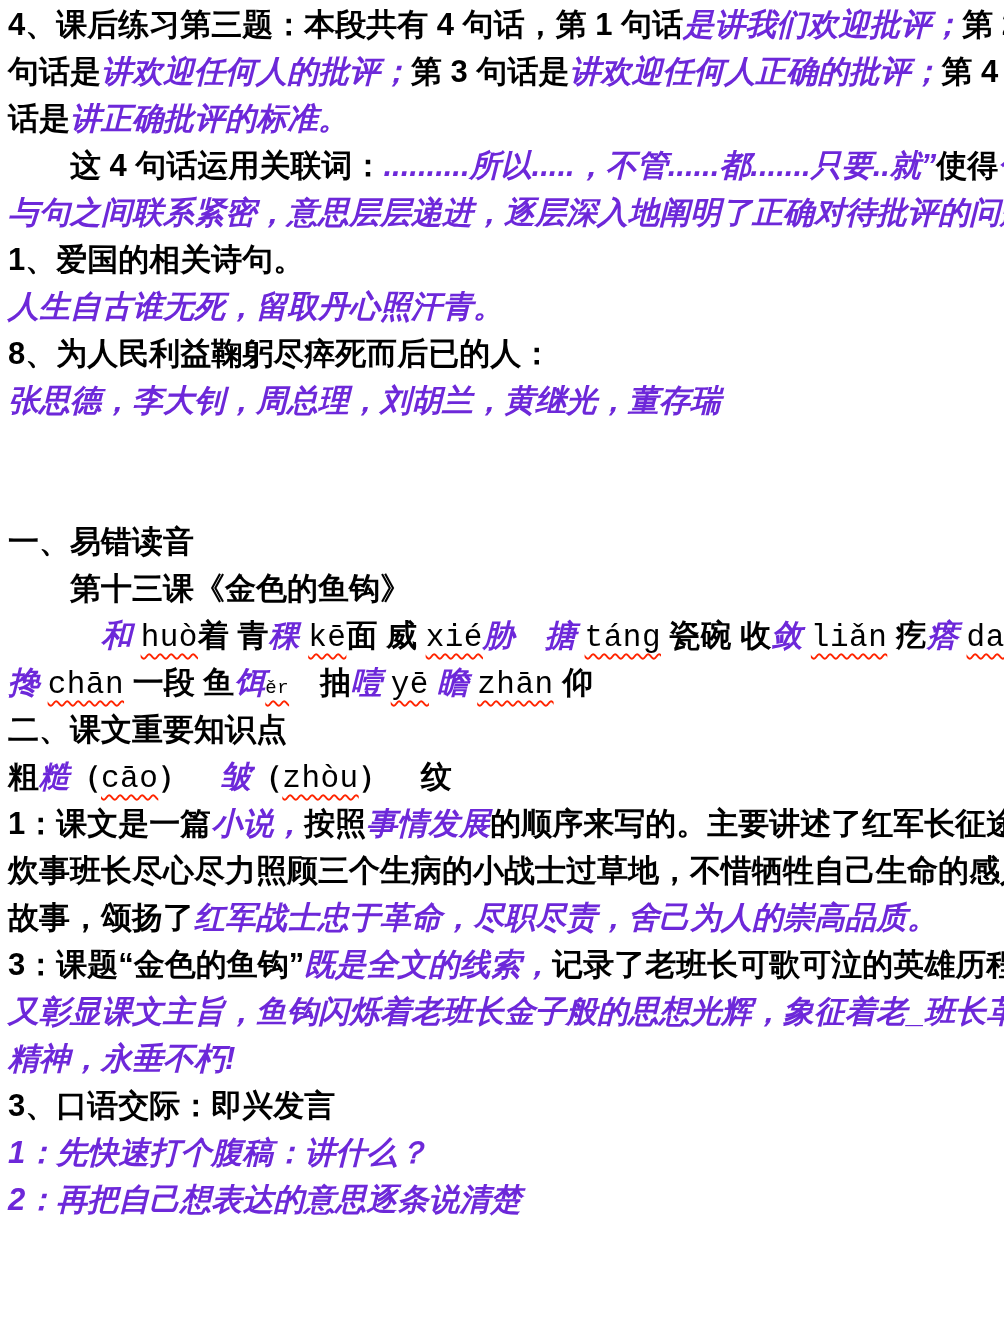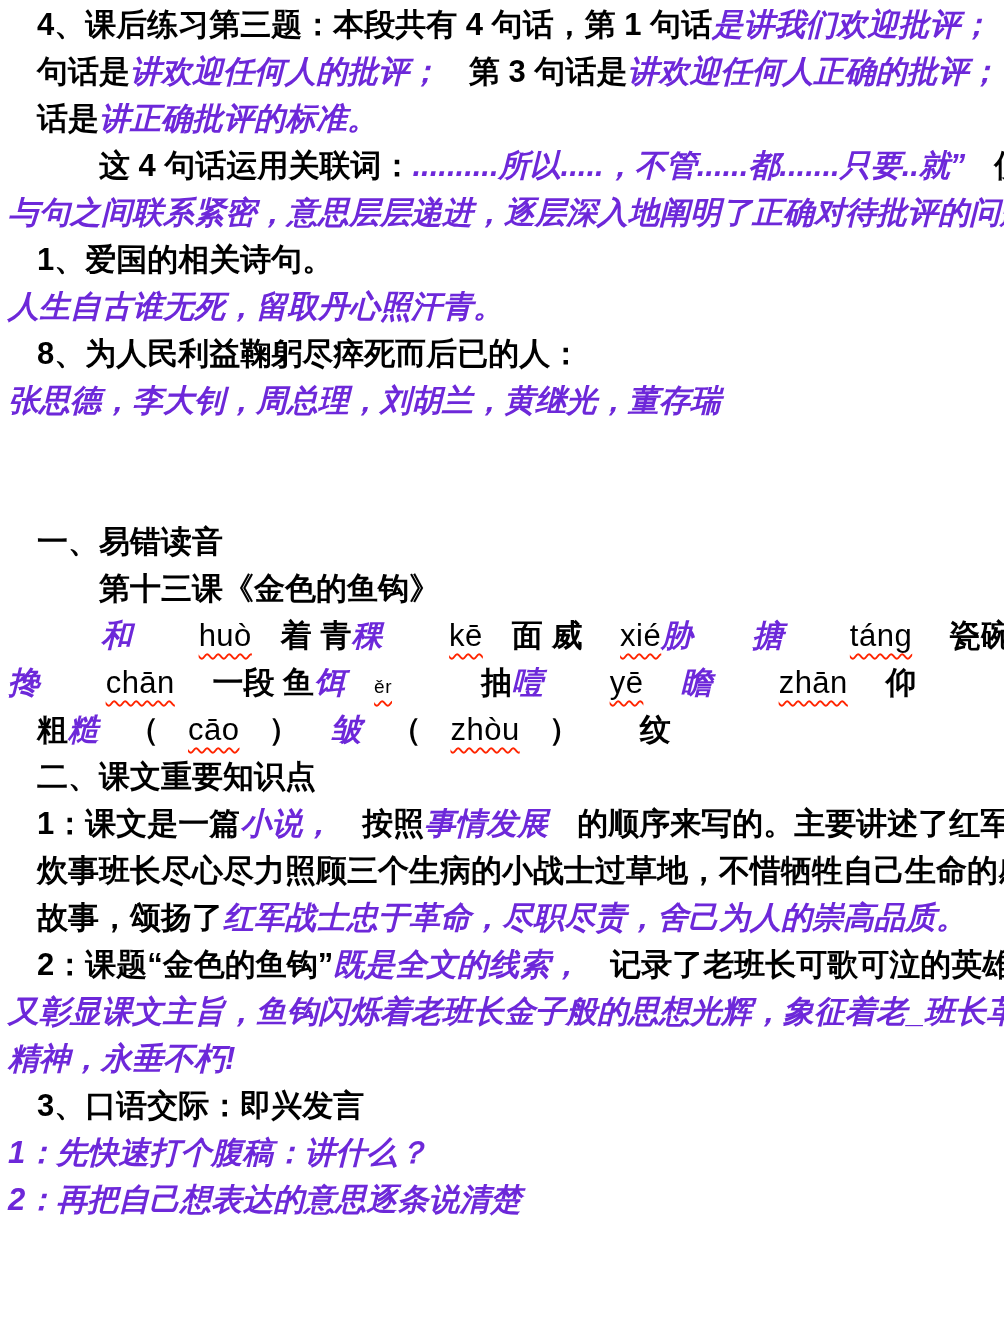--- a/index.html
+++ b/index.html
@@ -21,25 +21,26 @@
   }
   .line {
     height: 47px;
     line-height: 47px;
     white-space: pre;
     overflow: visible;
   }
   .line.blank {
     
   }
-  .seg-black { color: #000000; margin-left: 29px; }
+  .seg-black { color: #000000; }
   .seg-red   { color: #6d28d9; font-style: italic; }
   .pinyin {
     font-weight: 400;
     letter-spacing: 0.5px;
+    font-family: Liberation Mono, monospace;
   }
   .wavy {
     text-decoration-line: underline;
     text-decoration-style: wavy;
     text-decoration-color: #ff2400;
     text-decoration-thickness: 2px;
     text-underline-offset: 7px;
   }
   .small {
     font-size: 19px;
@@ -57,24 +58,24 @@
     <div class="line"><span class="seg-black">1、爱国的相关诗句。</span></div>
     <div class="line"><span class="seg-red">人生自古谁无死，留取丹心照汗青。</span></div>
     <div class="line"><span class="seg-black">8、为人民利益鞠躬尽瘁死而后已的人：</span></div>
     <div class="line"><span class="seg-red">张思德，李大钊，周总理，刘胡兰，黄继光，董存瑞</span></div>
     <div class="line blank"></div>
     <div class="line blank"></div>
     <div class="line"><span class="seg-black">一、易错读音</span></div>
     <div class="line" style="padding-left: 2em;"><span class="seg-black">第十三课《金色的鱼钩》</span></div>
     <div class="line" style="padding-left: 3em;"><span class="seg-red">和</span><span class="seg-black"> </span><span class="seg-black pinyin wavy">huò</span><span class="seg-black">着 青</span><span class="seg-red">稞</span><span class="seg-black"> </span><span class="seg-black pinyin wavy">kē</span><span class="seg-black">面 威 </span><span class="seg-black pinyin wavy">xié</span><span class="seg-red">胁</span><span class="seg-black">　</span><span class="seg-red">搪</span><span class="seg-black"> </span><span class="seg-black pinyin wavy">táng</span><span class="seg-black"> 瓷碗 收</span><span class="seg-red">敛</span><span class="seg-black"> </span><span class="seg-black pinyin wavy">liǎn</span><span class="seg-black"> 疙</span><span class="seg-red">瘩</span><span class="seg-black"> </span><span class="seg-black pinyin wavy">da</span></div>
     <div class="line"><span class="seg-red">搀</span><span class="seg-black"> </span><span class="seg-black pinyin wavy">chān</span><span class="seg-black"> 一段 鱼</span><span class="seg-red">饵</span><span class="seg-black pinyin wavy small">ěr</span><span class="seg-black">　</span><span class="seg-black">抽</span><span class="seg-red">噎</span><span class="seg-black"> </span><span class="seg-black pinyin wavy">yē</span><span class="seg-black"> </span><span class="seg-red">瞻</span><span class="seg-black"> </span><span class="seg-black pinyin wavy">zhān</span><span class="seg-black"> 仰</span></div>
+    <div class="line"><span class="seg-black">二、课文重要知识点</span></div>
     <div class="line"><span class="seg-black">粗</span><span class="seg-red">糙</span><span class="seg-black">（</span><span class="seg-black pinyin wavy">cāo</span><span class="seg-black">）　</span><span class="seg-red">皱</span><span class="seg-black">（</span><span class="seg-black pinyin wavy">zhòu</span><span class="seg-black">）　</span><span class="seg-black">纹</span></div>
-    <div class="line"><span class="seg-black">二、课文重要知识点</span></div>
     <div class="line"><span class="seg-black">1：课文是一篇</span><span class="seg-red">小说，</span><span class="seg-black">按照</span><span class="seg-red">事情发展</span><span class="seg-black">的顺序来写的。主要讲述了红军长征途中，</span></div>
     <div class="line"><span class="seg-black">炊事班长尽心尽力照顾三个生病的小战士过草地，不惜牺牲自己生命的感人</span></div>
     <div class="line"><span class="seg-black">故事，颂扬了</span><span class="seg-red">红军战士忠于革命，尽职尽责，舍己为人的崇高品质。</span></div>
-    <div class="line"><span class="seg-black">2：课题“金色的鱼钩”</span><span class="seg-red">既是全文的线索，</span><span class="seg-black">记录了老班长可歌可泣的英雄历程，</span></div>
+    <div class="line"><span class="seg-black">3：课题“金色的鱼钩”</span><span class="seg-red">既是全文的线索，</span><span class="seg-black">记录了老班长可歌可泣的英雄历程，</span></div>
     <div class="line"><span class="seg-red">又彰显课文主旨，鱼钩闪烁着老班长金子般的思想光辉，象征着老_班长革命</span></div>
     <div class="line"><span class="seg-red">精神，永垂不朽!</span></div>
     <div class="line"><span class="seg-black">3、口语交际：即兴发言</span></div>
     <div class="line"><span class="seg-red">1：先快速打个腹稿：讲什么？</span></div>
     <div class="line"><span class="seg-red">2：再把自己想表达的意思逐条说清楚</span></div>
   </main>
 
 </body></html>

